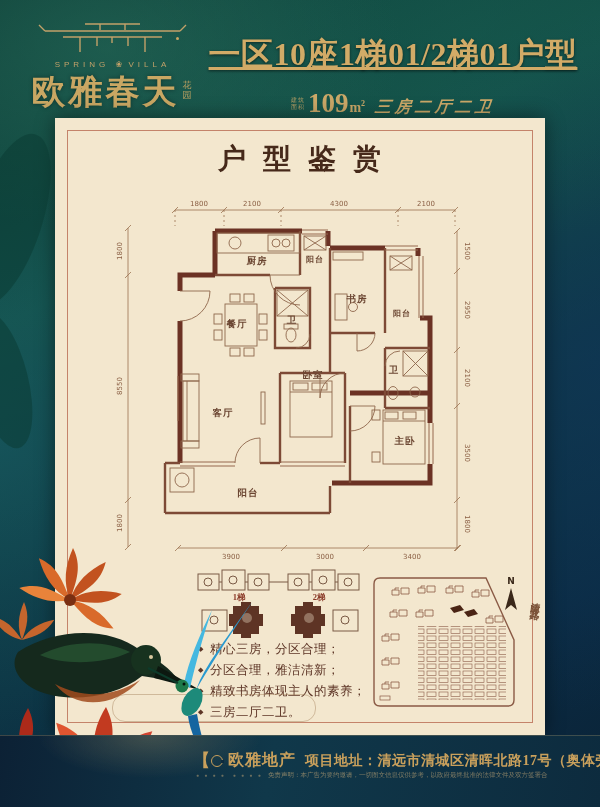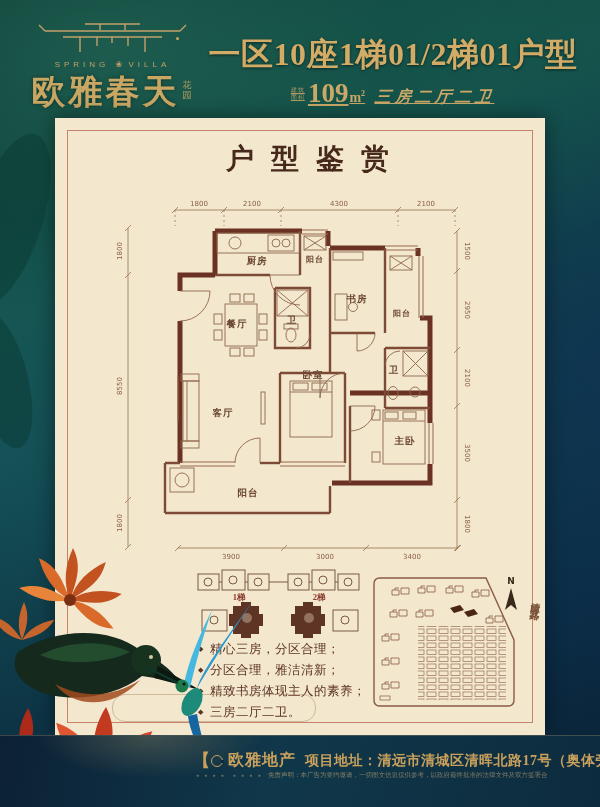--- a/index.html
+++ b/index.html
@@ -12,32 +12,32 @@
       radial-gradient(380px 420px at 0% 55%, rgba(26,96,110,.45), rgba(0,0,0,0) 70%),
       linear-gradient(155deg,#0f4038 0%,#14524a 30%,#0e3a44 55%,#0b2c44 80%,#0a2236 100%);}
   .abs{position:absolute;}
   
   .logo-en{font-family:"Liberation Sans","DejaVu Sans",sans-serif;font-size:8px;letter-spacing:4px;
     color:#c2a169;text-align:center;white-space:nowrap;}
   .logo-cn-row{display:flex;align-items:flex-end;justify-content:center;color:#c9a763;}
   .logo-cn{font-size:34px;font-weight:bold;letter-spacing:3px;text-shadow:0 0 4px rgba(0,0,0,.4);}
   .logo-cn-small{font-size:9px;width:11px;line-height:1.1;word-break:break-all;margin-left:3px;margin-bottom:14px;opacity:.9;}
   .main-title{font-size:32px;font-weight:bold;color:#d2ab67;text-align:center;white-space:nowrap;
-    letter-spacing:.5px;text-shadow:0 1px 3px rgba(0,0,0,.55);margin:0;}
-  .subtitle{display:flex;align-items:baseline;justify-content:center;color:#cba868;margin-top:1px;text-decoration:underline;}
+    letter-spacing:.5px;text-shadow:0 1px 3px rgba(0,0,0,.55);margin:0;text-decoration:underline;}
+  .subtitle{display:flex;align-items:baseline;justify-content:center;color:#cba868;margin-top:11px;}
   .area-prefix{font-size:6px;width:14px;line-height:1.15;word-break:break-all;align-self:center;opacity:.85;letter-spacing:1px;}
   .area-num{font-size:27px;font-weight:bold;margin:0 1px 0 3px;}
   .area-unit{font-size:14px;font-weight:bold;}
   .area-unit sup{font-size:8px;}
   .area-desc{font-size:16px;font-weight:bold;font-style:italic;letter-spacing:4px;margin-left:10px;transform:skewX(-6deg);}
   
   #panel{left:55px;top:118px;width:490px;height:617px;background:#f3e7ce;
     box-shadow:0 0 18px rgba(0,0,0,.45);}
   #panel-border{left:12px;top:12px;width:464px;height:591px;border:1px solid #c4836a;}
-  #panel-title{left:16px;top:22px;width:100%;text-align:center;font-size:28px;font-weight:bold;
+  #panel-title{left:8px;top:22px;width:100%;text-align:center;font-size:28px;font-weight:bold;
     color:#46291a;letter-spacing:17px;box-sizing:border-box;}
   
   svg text{font-family:"DejaVu Sans","Liberation Sans",sans-serif;}
   .dim{font-size:7px;fill:#8a5f44;}
   .room{font-size:9.5px;font-weight:bold;fill:#6b4632;letter-spacing:1px;font-family:"Liberation Serif","DejaVu Serif",serif;}
   .lift{font-size:8.5px;font-weight:bold;fill:#8a3a28;font-family:"Liberation Serif","DejaVu Serif",serif;}
   .north{font-size:9px;font-weight:bold;fill:#3a281a;}
   
   #features{left:198px;top:641px;width:185px;list-style:none;margin:0;padding:0;}
   #features li{font-size:12.5px;font-weight:normal;color:#5d3526;letter-spacing:.5px;

